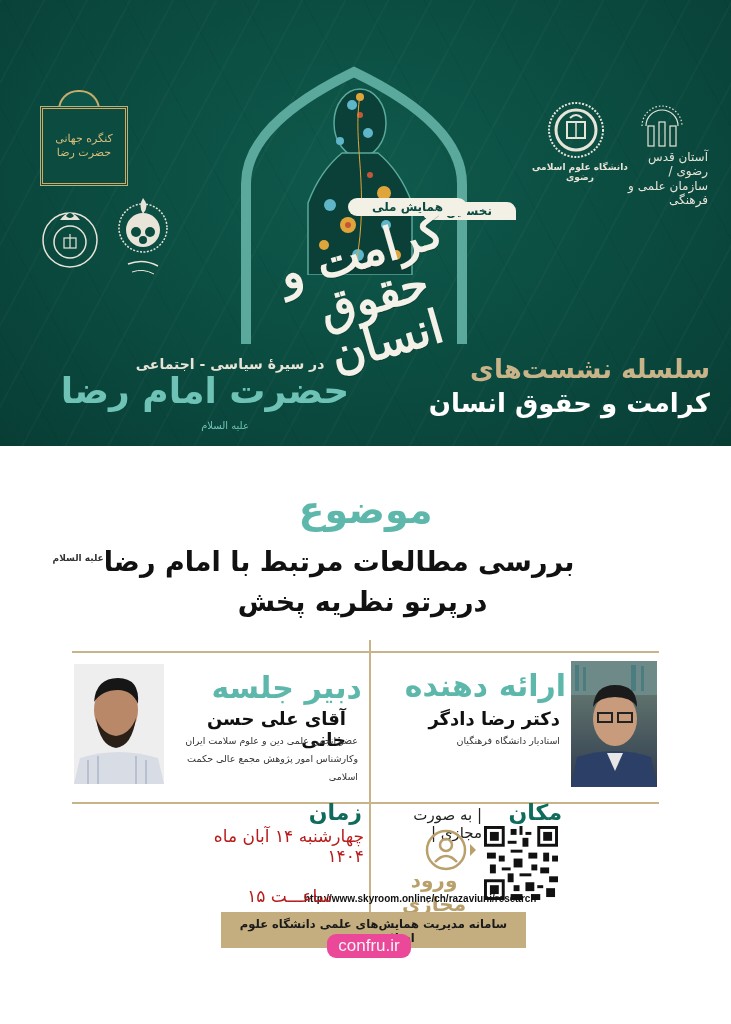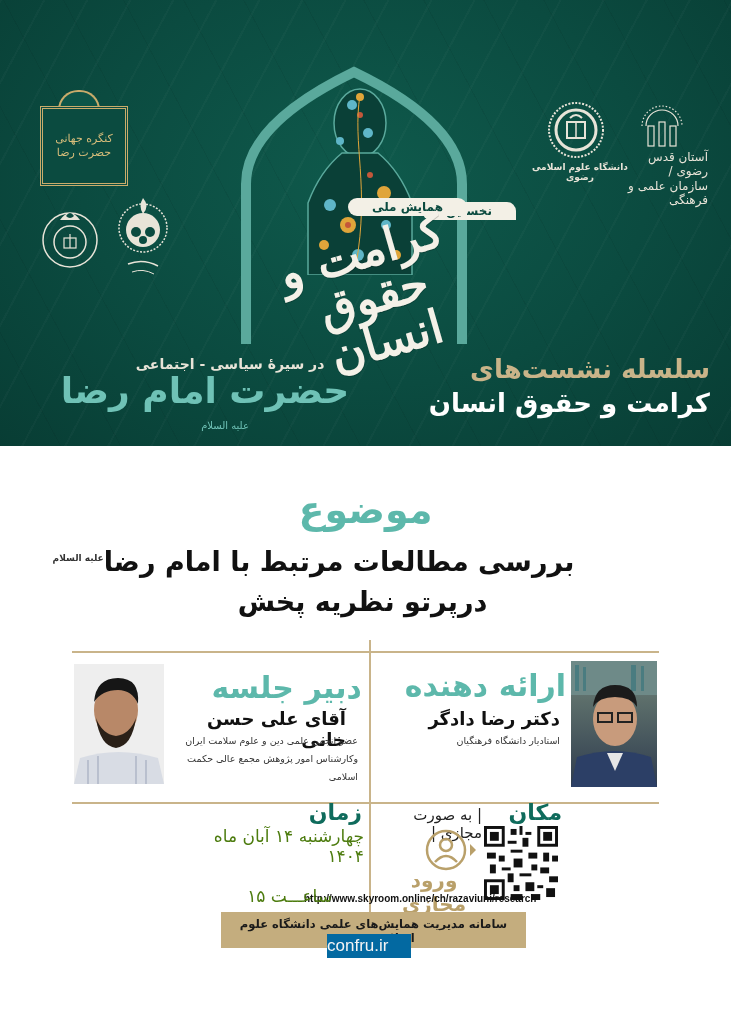--- a/index.html
+++ b/index.html
@@ -104,37 +104,38 @@
   .person-desc {
     position: absolute; color: #333; font-size: 9.5px; line-height: 1.9;
   }
   .photo {
     position: absolute; overflow: hidden;
   }
 
   
   .sec-title { position: absolute; color: #0f6b5c; font-size: 22px; font-weight: bold; text-align: right; letter-spacing: 2px; }
   .place-note { position: absolute; color: #222; font-size: 15px; text-align: right; }
-  .time-line { position: absolute; color: #4d7c0f; font-size: 17px; }
+  .time-line { position: absolute; color: #b91c1c; font-size: 17px; }
   .virtual-label { position: absolute; color: #b9a06a; font-size: 20px; font-weight: bold; text-align: center; }
   .url-line { position: absolute; color: #111; font-size: 10px; font-weight: bold; direction: ltr; text-align: left; font-family: "Liberation Sans", sans-serif; }
 
   
   .footer-bar {
     position: absolute; left: 221px; top: 912px; width: 305px; height: 36px;
     background: #c4ad7e;
   }
   .footer-text {
     position: absolute; left: 221px; top: 917px; width: 305px; text-align: center;
     color: #1a1a1a; font-size: 11.5px; font-weight: bold;
   }
   .site-box {
-    position: absolute; left: 327px; top: 934px; width: 84px; height: 24px; background: #0369a1;
-    color: #f4f4f4; font-family: "Liberation Sans", sans-serif; font-size: 17px; line-height: 24px;
+    position: absolute; left: 327px; top: 934px; width: 84px; height: 24px; background: #ec4899;
+    color: #f4f4f4; font-family: "Liberation Sans", sans-serif; font-size: 17px; text-align: center; line-height: 24px;
     direction: ltr;
+    border-radius: 9px;
   }
 </style>
 </head>
 <body>
 
 <div class="banner">
 
   <svg class="arch" viewBox="0 0 236 280">
     <path d="M10 280 L10 120 Q10 60 118 8 Q226 60 226 120 L226 280" fill="none" stroke="#5aa99c" stroke-width="10"></path>
   </svg>

